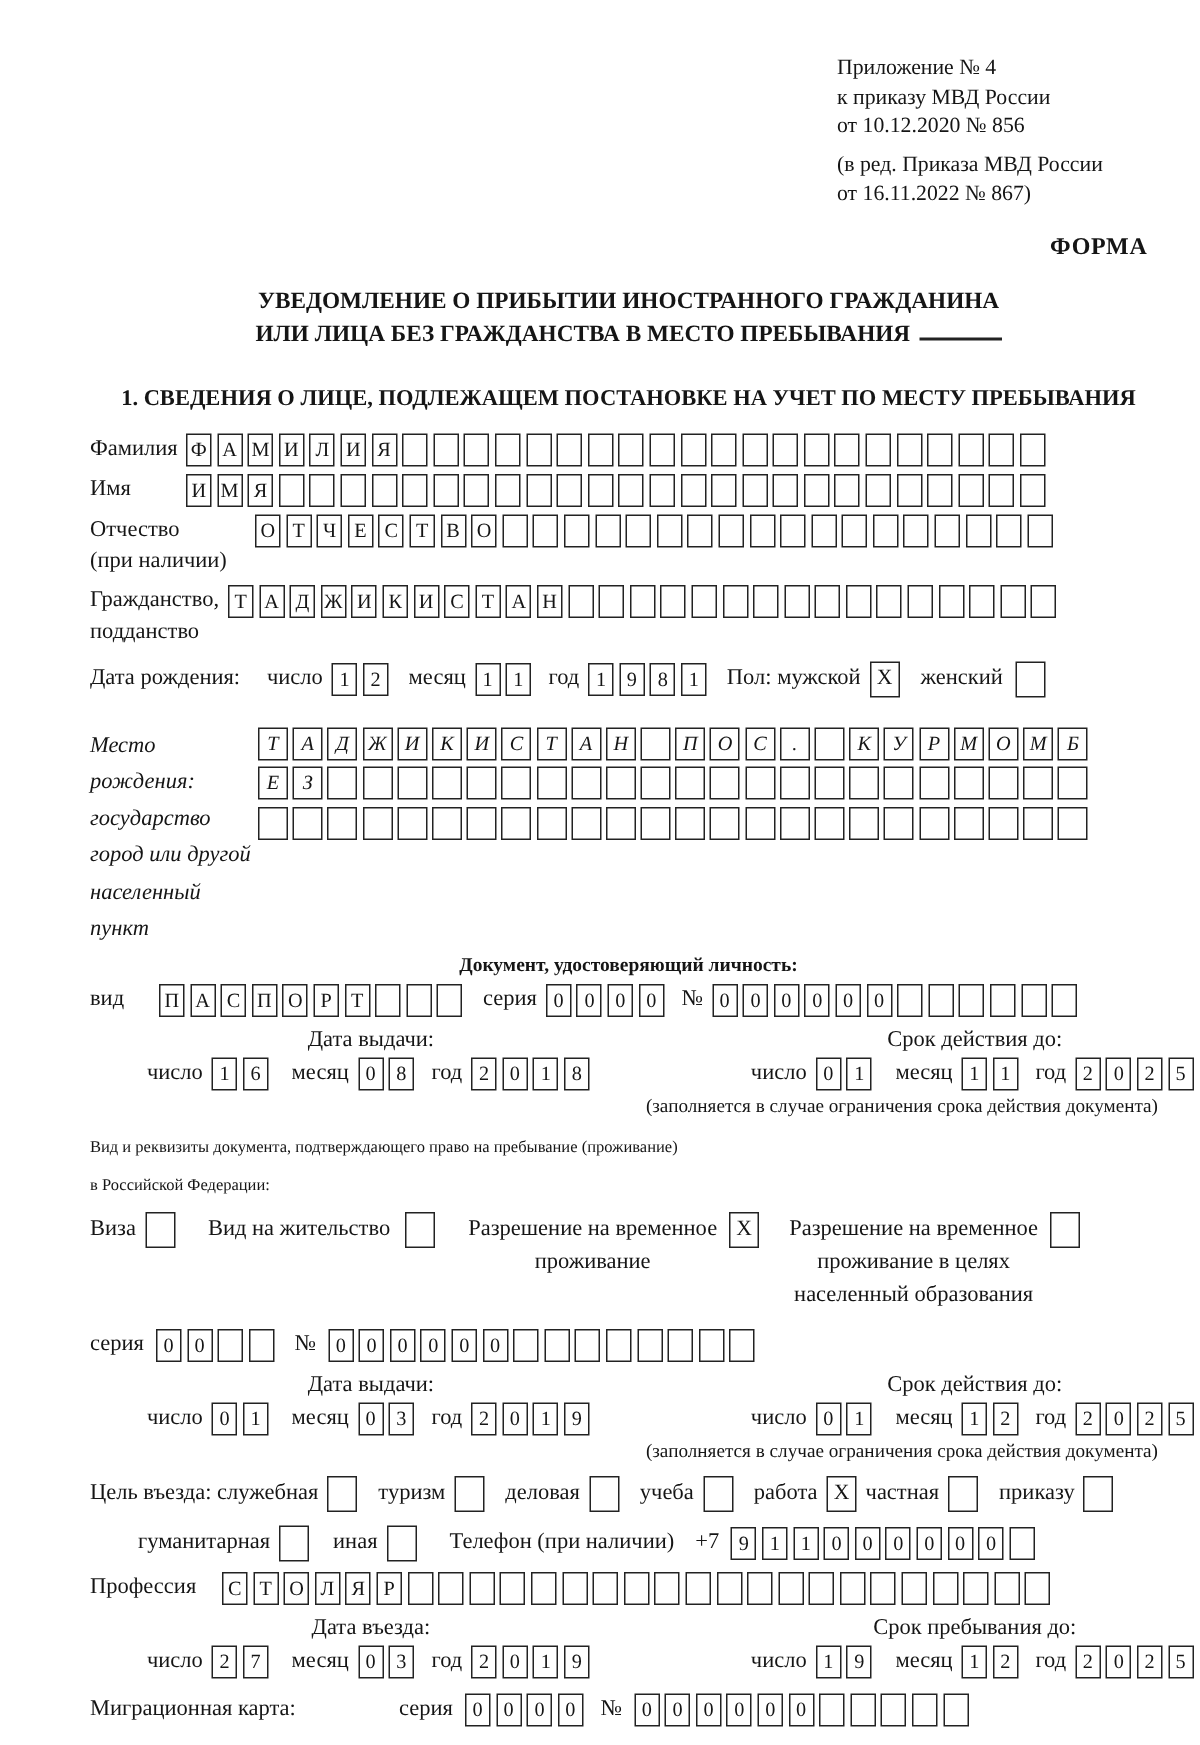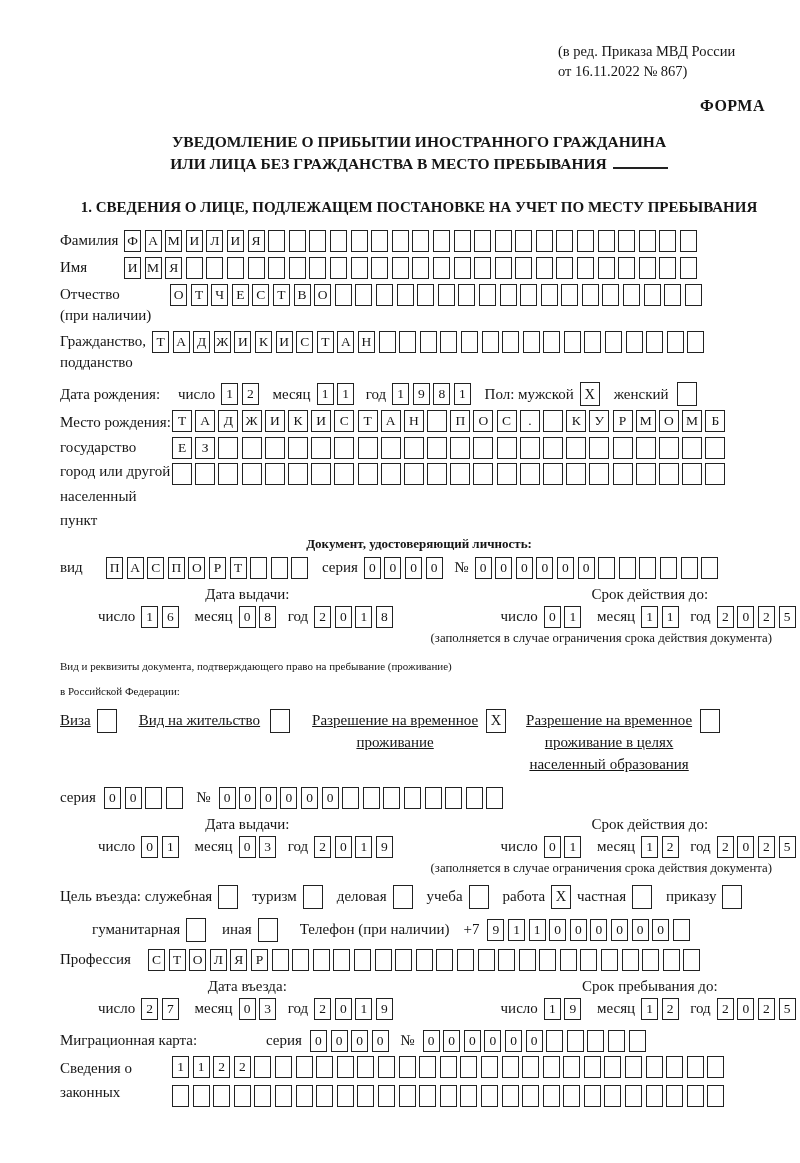--- a/index.html
+++ b/index.html
@@ -21,41 +21,46 @@
   .boxes{display:flex;flex-wrap:nowrap;flex-shrink:0;}
   .bx{width:15px;height:20px;border:1.6px solid #222;margin-right:3.6px;display:flex;
       align-items:center;justify-content:center;font-size:13.5px;flex-shrink:0;background:#fff;}
   .wide .bx{width:18px;margin-right:3.2px;}
   .cb{width:18px;height:22px;border:1.7px solid #222;display:inline-flex;align-items:center;
       justify-content:center;font-size:14.5px;flex-shrink:0;margin:0 6px;background:#fff;}
   .drow{display:flex;align-items:center;margin-top:9px;white-space:nowrap;font-size:15px;}
   .sl{margin:0 6px 0 0;}
   .ml8{margin-left:8px}.ml10{margin-left:10px}.ml12{margin-left:12px}.ml14{margin-left:14px}
   .ml16{margin-left:16px}.ml56{margin-left:56px}.ml64{margin-left:32px}
-  .mrow{display:flex;margin-top:4px;font-size:15px;}
+  .mrow{display:flex;margin-top:20px;font-size:15px;font-style:italic;}
   .mlabels{width:112px;flex-shrink:0;line-height:24.5px;}
   .mboxes .boxes{margin-bottom:4.6px;}
   .dochead{text-align:center;font-weight:bold;font-size:13px;margin-top:3px;}
   .dgrow{display:flex;margin-top:7px;font-size:15px;white-space:nowrap;gap:42px;}
   .dgroup .dhead{text-align:center;margin-bottom:3px;}
   .dgroup .dline{display:flex;align-items:center;}
   .g1{margin-left:38px;}
   .g2{margin-left:62px;}
   .note{font-size:12.8px;text-align:right;margin:3px 6px 0 0;}
   .para{font-size:11px;line-height:25px;margin-top:8px;}
   .permits{display:flex;margin-top:5px;font-size:15px;align-items:flex-start;white-space:nowrap;}
   .pitem{display:flex;align-items:flex-start;}
-  .ptxt{text-align:center;line-height:22px;text-decoration:underline;}
+  .ptxt{text-align:center;line-height:22px;}
 </style>
 </head>
 <body>
 
 <div class="page">
 
   <div class="appendix">
+    <div class="p1">
+      <div>Приложение № 4</div>
+      <div>к приказу МВД России</div>
+      <div>от 10.12.2020 № 856</div>
+    </div>
     <div class="p2">
       <div>(в ред. Приказа МВД России</div>
       <div>от 16.11.2022 № 867)</div>
     </div>
   </div>
 
   <div class="forma">ФОРМА</div>
 
   <div class="title">
     <div>УВЕДОМЛЕНИЕ О ПРИБЫТИИ ИНОСТРАННОГО ГРАЖДАНИНА</div>

